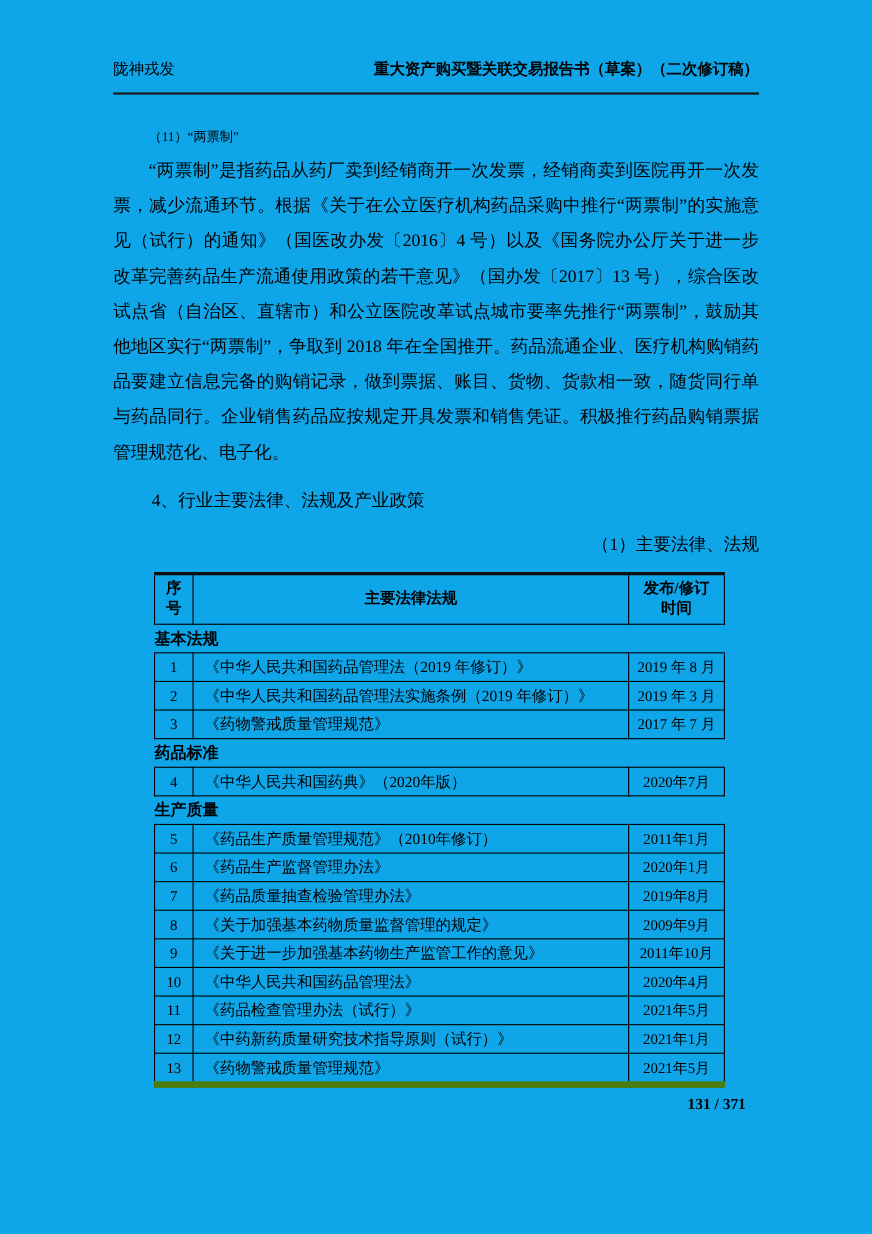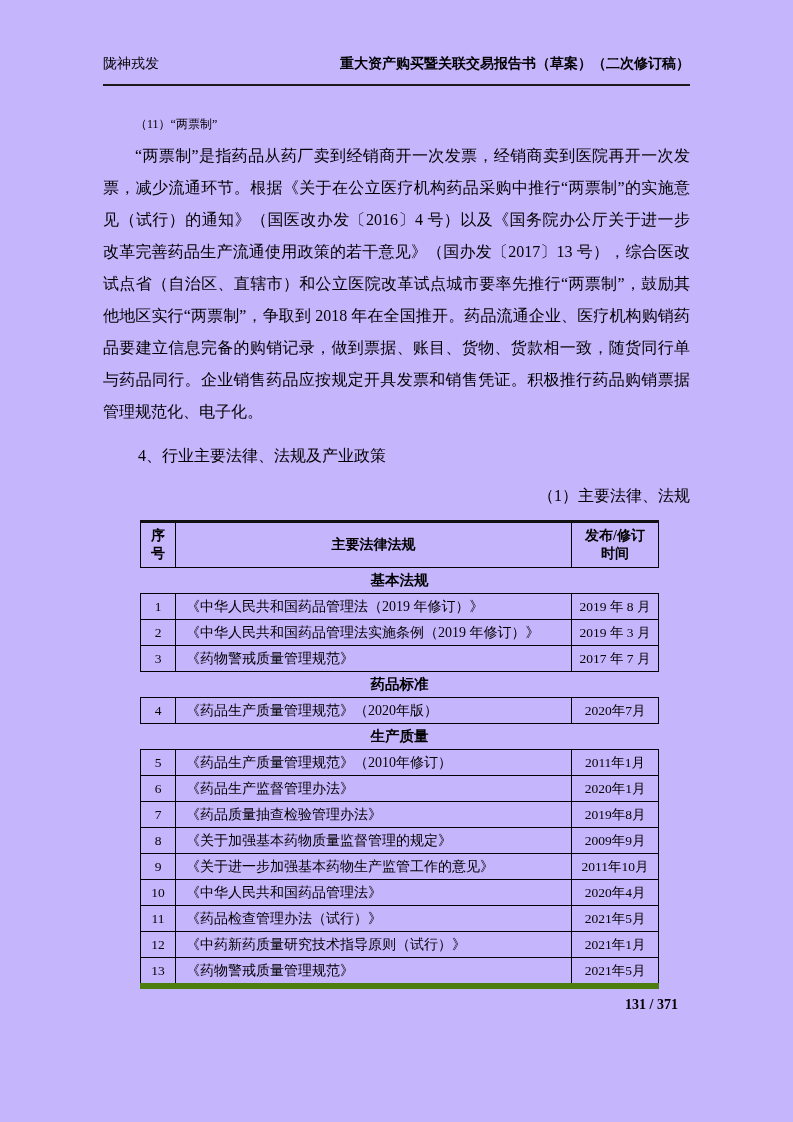--- a/index.html
+++ b/index.html
@@ -1,19 +1,19 @@
 <!DOCTYPE html>
 <html><head>
 <meta charset="utf-8">
 <style>
   html,body{margin:0;padding:0;background:#ffffff;}
   .page{
     position:relative;
     width:793px;height:1122px;
-    background:#c4b5fd;
+    background:#0ea5e9;
     font-family:"Liberation Serif","DejaVu Serif",serif;
     color:#000;
     overflow:hidden;
   }
   
   .runhead{
     position:absolute;left:103px;top:54px;width:587px;
     display:flex;justify-content:space-between;align-items:flex-end;
     font-size:14px;line-height:1.4;
   }
@@ -67,21 +67,21 @@
     font-size:14px;
     vertical-align:middle;
   }
   .lawtable th{
     font-weight:bold;text-align:center;
     line-height:1.3;height:38px;
     white-space:pre-line;
   }
   .lawtable td.section{
     border-left:none;border-right:none;
-    text-align:center;font-weight:bold;
+    font-weight:bold;
     font-size:14.5px;height:18px;padding:3px 0;
   }
   .lawtable td.no{
     text-align:center;font-size:13.5px;height:19px;
   }
   .lawtable td.name{
     text-align:left;padding-left:10px;font-size:14px;
   }
   .lawtable td.date{
     text-align:center;font-size:13.5px;
@@ -147,21 +147,21 @@
       <tr>
         <td class="no">3</td>
         <td class="name">《药物警戒质量管理规范》</td>
         <td class="date">2017 年 7 月</td>
       </tr>
       <tr>
         <td class="section" colspan="3">药品标准</td>
       </tr>
       <tr>
         <td class="no">4</td>
-        <td class="name">《药品生产质量管理规范》（2020年版）</td>
+        <td class="name">《中华人民共和国药典》（2020年版）</td>
         <td class="date">2020年7月</td>
       </tr>
       <tr>
         <td class="section" colspan="3">生产质量</td>
       </tr>
       <tr>
         <td class="no">5</td>
         <td class="name">《药品生产质量管理规范》（2010年修订）</td>
         <td class="date">2011年1月</td>
       </tr>

